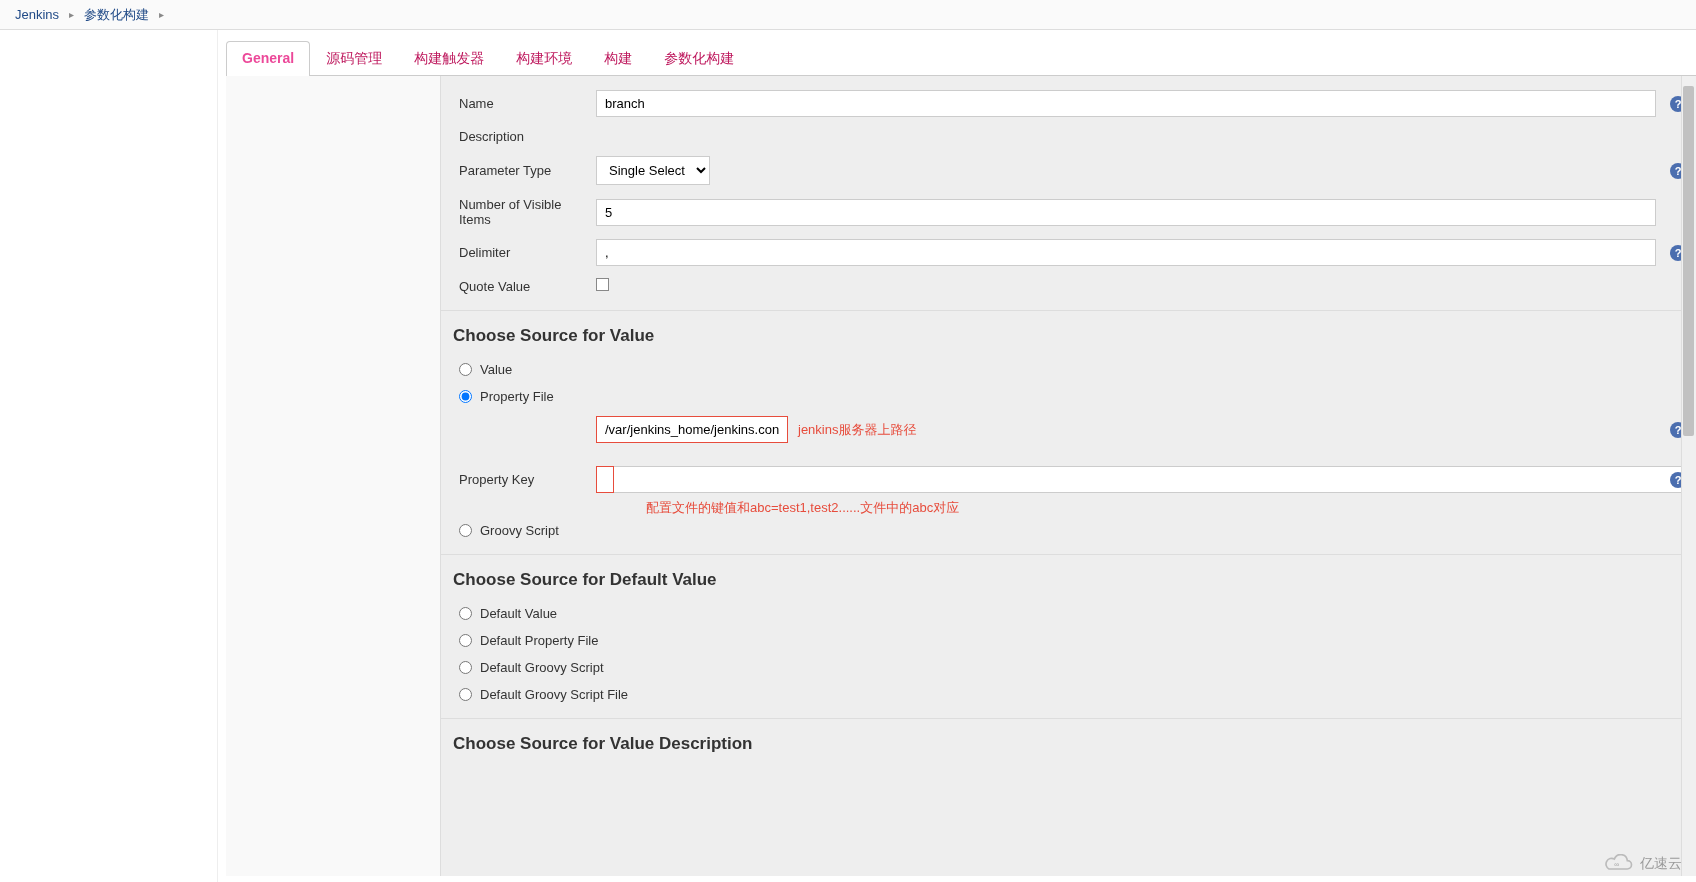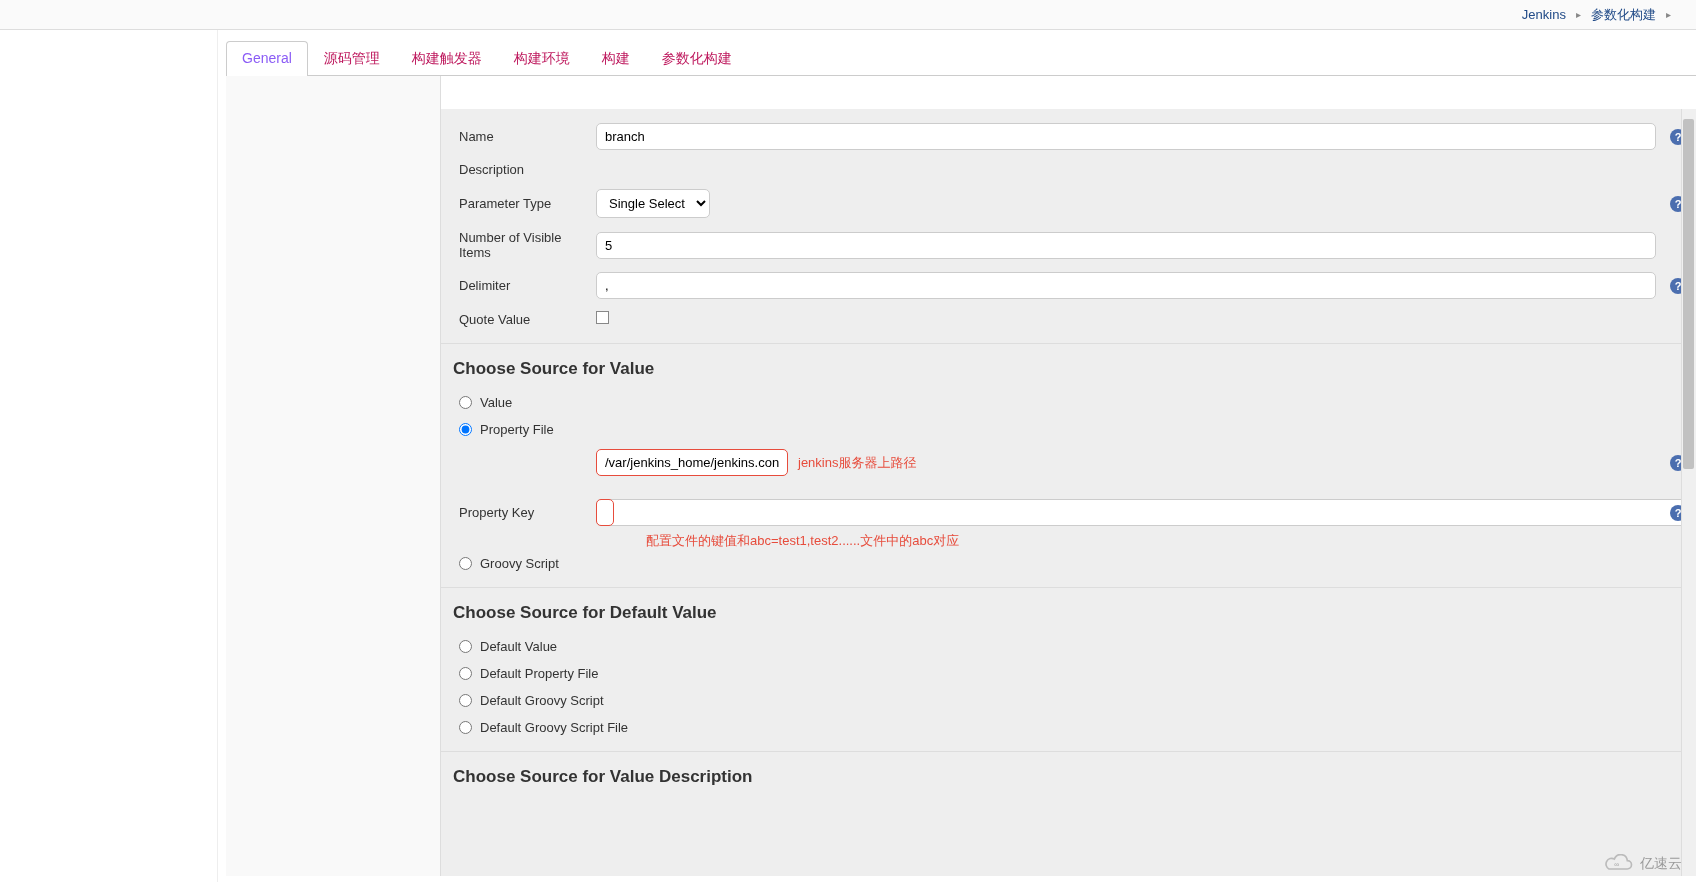--- a/index.html
+++ b/index.html
@@ -12,21 +12,20 @@
     height: 882px;
     overflow: hidden;
   }
   .breadcrumb {
     height: 30px;
     border-bottom: 1px solid #ddd;
     display: flex;
     align-items: center;
     padding: 0 15px;
     background: #fafafa;
-    justify-content: flex-end;
   }
   .breadcrumb a { color: #204a87; text-decoration: none; font-size: 13px; }
   .breadcrumb .sep { color: #888; font-size: 10px; padding: 0 10px; }
 
   .main-wrap { display: flex; }
   .left-col { width: 218px; background: #fff; border-right: 1px solid #eee; height: 852px; }
   .right-col { flex: 1; padding-left: 8px; padding-top: 10px; position: relative; }
 
   .tabs {
     display: flex;
@@ -37,22 +36,22 @@
     padding: 8px 15px;
     font-size: 14px;
     color: #be185d;
     cursor: pointer;
     border: 1px solid transparent;
     border-bottom: none;
     position: relative;
     top: 1px;
   }
   .tab.active {
-    color: #8b5cf6;
-    font-weight: normal;
+    color: #ec4899;
+    font-weight: bold;
     border-color: #ccc;
     background: #fff;
     border-radius: 4px 4px 0 0;
   }
 
   .config-area {
     display: flex;
     height: 800px;
     overflow: hidden;
   }
@@ -60,38 +59,37 @@
     width: 215px;
     border-right: 1px solid #ddd;
     background: #f9f9f9;
     position: relative;
   }
   .form-col {
     flex: 1;
     background: #eee;
     overflow-y: auto;
     position: relative;
-    margin-top: 33px;
   }
 
   .form-row {
     display: flex;
     align-items: center;
     padding: 6px 0;
   }
   .form-label {
     width: 155px;
     padding-left: 18px;
     font-size: 13px;
     color: #333;
   }
   .form-input-wrap { flex: 1; padding-right: 40px; position: relative; }
   .text-input, .select-input {
     border: 1px solid #ccc;
-    border-radius: 5px;
+    border-radius: 0;
     padding: 5px 8px;
     font-size: 13px;
     background: #fff;
   }
   .text-input { width: 100%; }
   .select-input { min-width: 100px; }
 
   .radio-row {
     display: flex;
     align-items: center;

